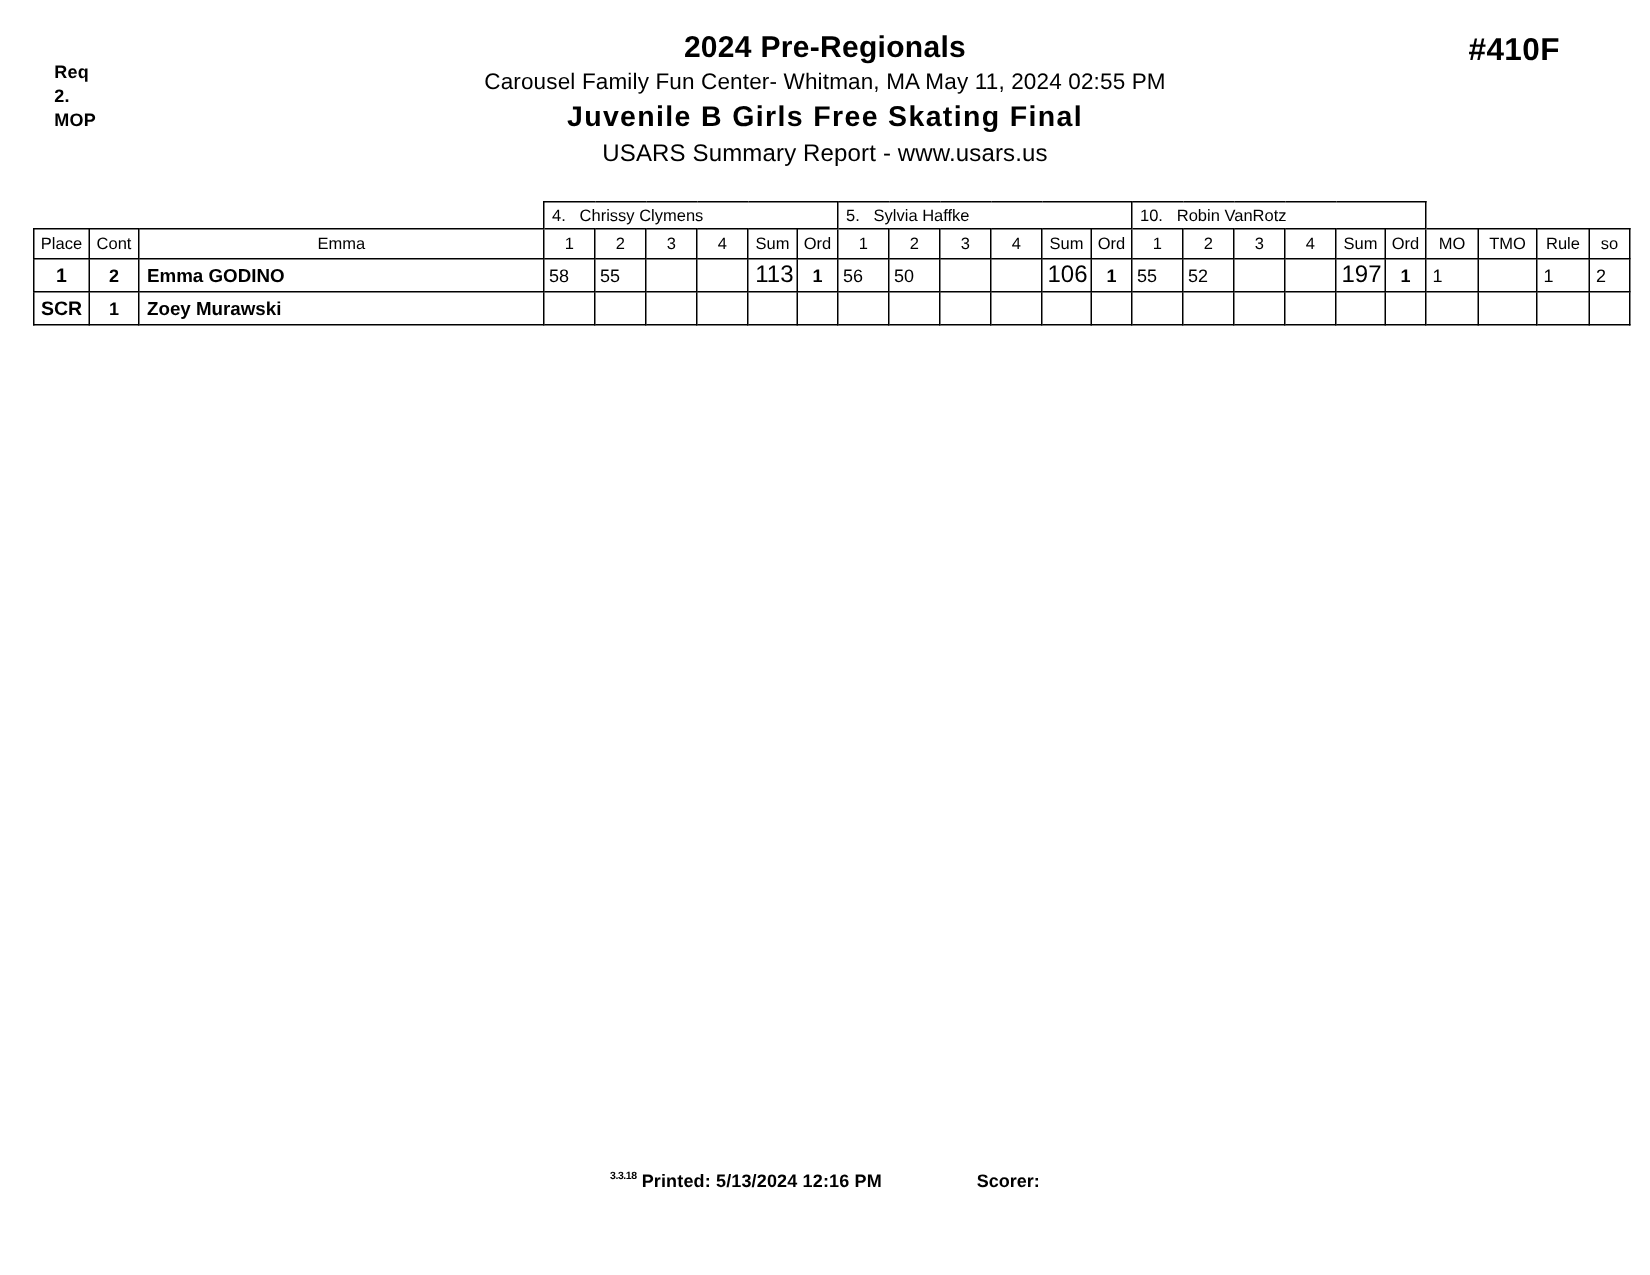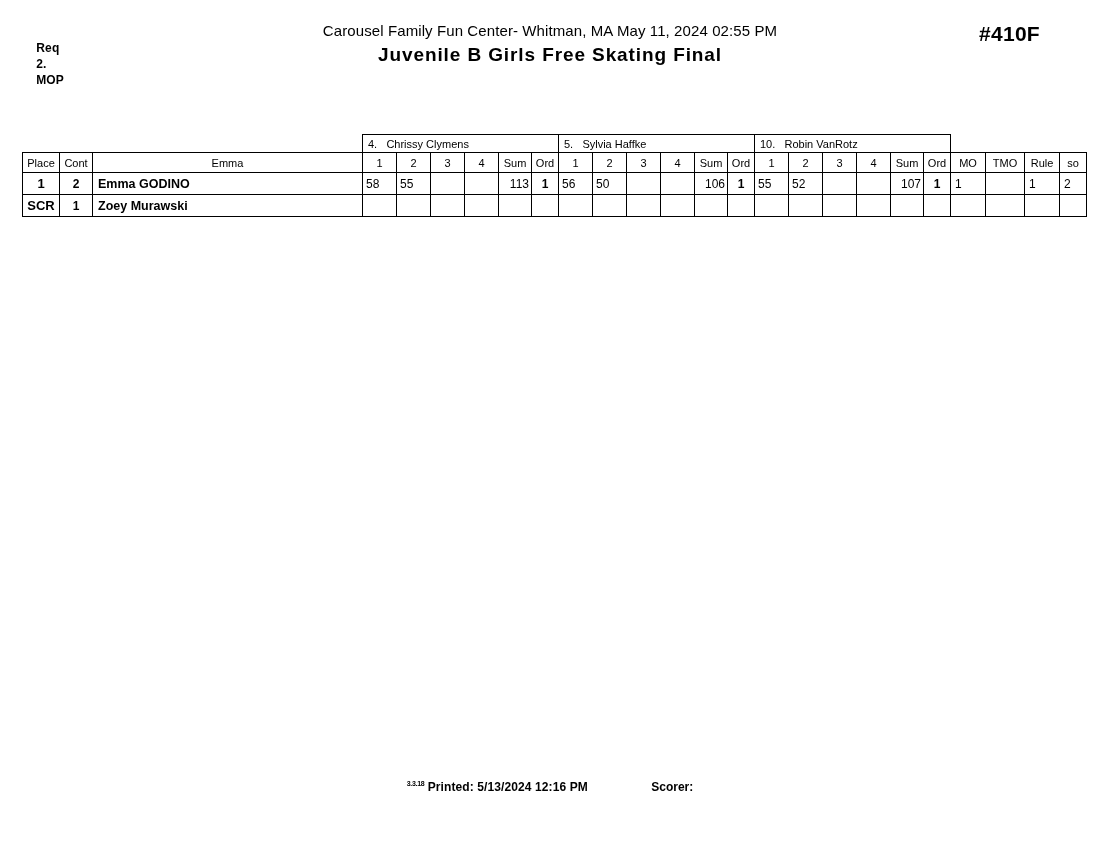--- a/index.html
+++ b/index.html
@@ -147,21 +147,21 @@
     font-size: 12.5px;
   }
   tr.data-row td.num-val {
     text-align: left;
     padding-left: 3px;
     font-size: 12px;
   }
   tr.data-row td.sum-val {
     text-align: right;
     padding-right: 2px;
-    font-size: 12px;
+    font-size: 16px;
   }
   tr.data-row td.ord-val {
     font-weight: bold;
     font-size: 12px;
   }
   tr.data-row td.tie-val {
     text-align: left;
     padding-left: 4px;
     font-size: 12px;
   }
@@ -205,22 +205,24 @@
   <div class="req-line">
     <span class="req-label">Req</span>
     <span class="req-num">2.</span>
     <span>MOP</span>
   </div>
 </div>
 
 <div class="event-number">#410F</div>
 
 <div class="header">
+  <div class="header-title">2024 Pre-Regionals</div>
   <div class="header-venue">Carousel Family Fun Center- Whitman, MA   May 11, 2024   02:55 PM</div>
   <div class="header-event">Juvenile B Girls Free Skating Final</div>
+  <div class="header-sub">USARS Summary Report - www.usars.us</div>
 </div>
 
 <div class="table-wrap">
   <table class="results">
 
     <tbody>
         <tr class="judge-row">
       <td class="judge-gap"></td>
       <td class="judge-gap"></td>
       <td class="judge-gap"></td>
@@ -293,21 +295,21 @@
       <td class="score num-val">50</td>
       <td class="score num-val"></td>
       <td class="score num-val"></td>
       <td class="sum sum-val">106</td>
       <td class="ord ord-val sep-left">1</td>
 
       <td class="score num-val sep-left">55</td>
       <td class="score num-val">52</td>
       <td class="score num-val"></td>
       <td class="score num-val"></td>
-      <td class="sum sum-val">107</td>
+      <td class="sum sum-val">197</td>
       <td class="ord ord-val sep-left">1</td>
 
       <td class="mo tie-val">1</td>
       <td class="tmo tie-val"></td>
       <td class="rule tie-val">1</td>
       <td class="so tie-val">2</td>
     </tr>
 
     <tr class="data-row">
       <td class="lbl-place place-val">SCR</td>

